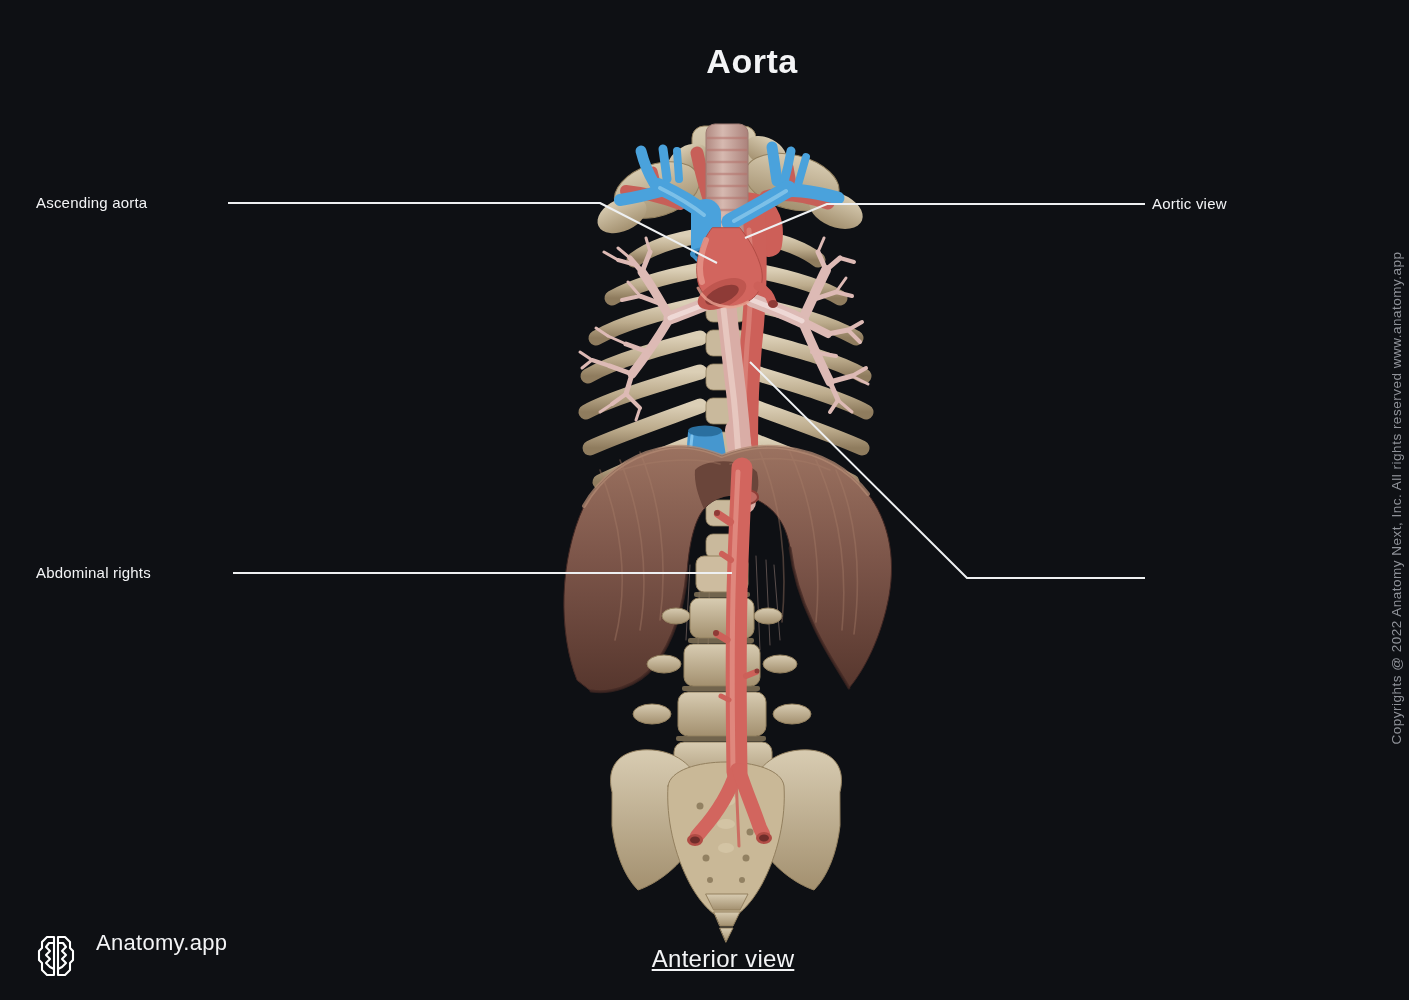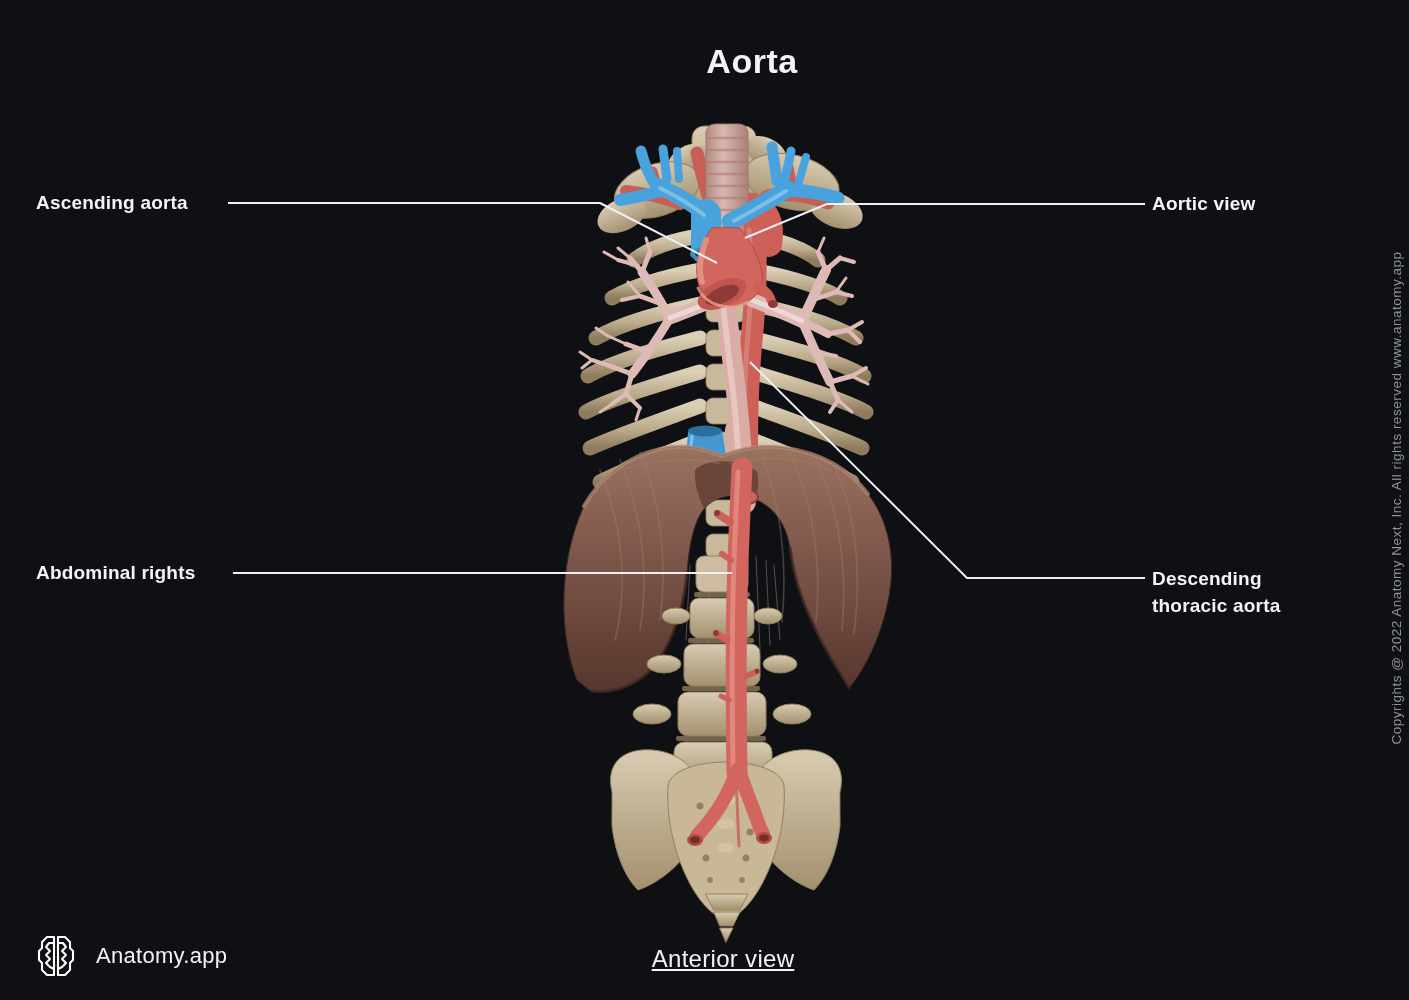--- a/index.html
+++ b/index.html
@@ -12,29 +12,29 @@
     position:relative;width:1409px;height:1000px;overflow:hidden;
     background:var(--background);
     font-family:"Liberation Sans","DejaVu Sans",sans-serif;
     color:var(--text);
   }
   .page-title{
     position:absolute;left:720px;top:42px;transform:translateX(-50%);
     font-size:34px;font-weight:700;letter-spacing:.5px;white-space:nowrap;margin-left:32px;
   }
   .anat-label{
-    position:absolute;font-size:19px;font-weight:700;letter-spacing:.2px;
-    line-height:27px;white-space:nowrap;
+    position:absolute;font-size:15px;font-weight:400;letter-spacing:.2px;
+    line-height:27px;white-space:nowrap;text-align:right;
   }
   .anat-label.wrap{white-space:normal;width:185px;}
   .view-label{
     position:absolute;left:723px;top:945px;transform:translateX(-50%);
     font-size:24px;font-weight:500;letter-spacing:.3px;white-space:nowrap;text-decoration:underline;
   }
-  .brand{position:absolute;left:30px;top:930px;display:flex;align-items:center;gap:14px;}
+  .brand{position:absolute;left:30px;top:930px;display:flex;gap:14px;}
   .brand-name{font-size:22px;font-weight:400;letter-spacing:.3px;}
   .copyright-wrap{position:absolute;right:5px;top:50%;transform:translateY(-50%);}
   .copyright{
     writing-mode:vertical-rl;transform:rotate(180deg);
     font-size:13.5px;letter-spacing:.5px;color:var(--muted);white-space:nowrap;
   }
   .illustration{position:absolute;left:0;top:0;}
   .illustration path,.illustration line,.illustration polyline{stroke-linecap:round;stroke-linejoin:round;}
   .leader polyline{fill:none;stroke:var(--leader-line);stroke-width:2;stroke-linecap:butt;}
   .logo-icon polyline,.logo-icon path{fill:none;stroke:#fff;stroke-width:2.1;stroke-linejoin:round;stroke-linecap:round;}
@@ -340,21 +340,20 @@
   </svg>
 
   <div class="page-title">Aorta</div>
 
   <div class="anat-label" style="left:36px;top:189px">Ascending aorta</div>
 
   <div class="anat-label" style="left:1152px;top:190px">Aortic view</div>
 
   <div class="anat-label" style="left:36px;top:559px">Abdominal rights</div>
 
-  <div class="anat-label wrap" style="left:1152px;top:565px">Descending thoracic aorta</div>
 
   <div class="view-label">Anterior view</div>
 
   <div class="brand">
     <svg class="logo-icon" width="52" height="52" viewBox="0 0 52 52">
       <path d="M24,7 L17,7 L12,12 L12,18 L9,21 L9,30 L12,33 L12,40 L17,45 L24,45 L24,7 Z"></path>
       <path d="M28,7 L35,7 L40,12 L40,18 L43,21 L43,30 L40,33 L40,40 L35,45 L28,45 L28,7 Z"></path>
       <polyline points="24,13 19,13 16,17 20,21 16,25 20,29 16,33 20,37 24,39"></polyline>
       <polyline points="28,13 33,13 36,17 32,21 36,25 32,29 36,33 32,37 28,39"></polyline>
     </svg>

